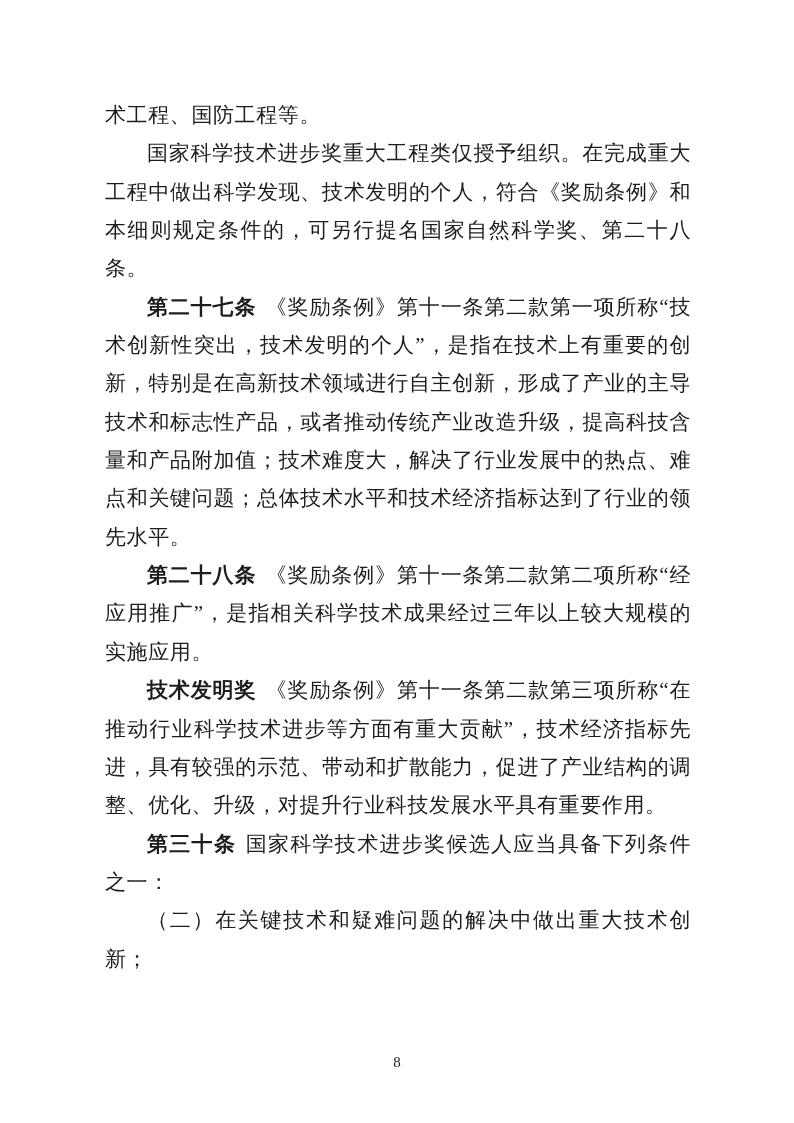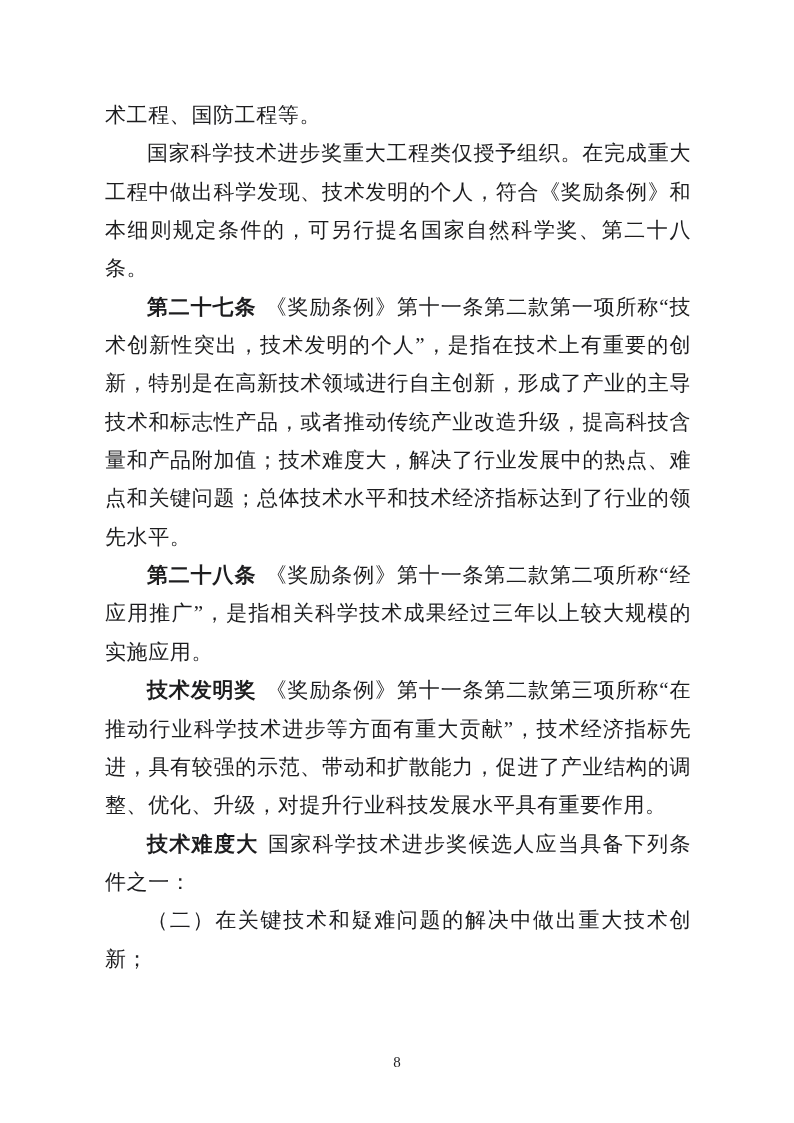--- a/index.html
+++ b/index.html
@@ -53,19 +53,19 @@
 </head>
 <body>
 
 <div class="page">
   <div class="doc-body">
       <p class="para no-indent"><span class="seg">术工程、国防工程等。</span></p>
       <p class="para"><span class="seg">国家科学技术进步奖重大工程类仅授予组织。在完成重大工程中做出科学发现、技术发明的个人，符合《奖励条例》和本细则规定条件的，可另行提名国家自然科学奖、第二十八条。</span></p>
       <p class="para"><span class="seg bold">第二十七条</span><span class="seg">《奖励条例》第十一条第二款第一项所称“技术创新性突出，技术发明的个人”，是指在技术上有重要的创新，特别是在高新技术领域进行自主创新，形成了产业的主导技术和标志性产品，或者推动传统产业改造升级，提高科技含量和产品附加值；技术难度大，解决了行业发展中的热点、难点和关键问题；总体技术水平和技术经济指标达到了行业的领先水平。</span></p>
       <p class="para"><span class="seg bold">第二十八条</span><span class="seg">《奖励条例》第十一条第二款第二项所称“经应用推广”，是指相关科学技术成果经过三年以上较大规模的实施应用。</span></p>
       <p class="para"><span class="seg bold">技术发明奖</span><span class="seg">《奖励条例》第十一条第二款第三项所称“在推动行业科学技术进步等方面有重大贡献”，技术经济指标先进，具有较强的示范、带动和扩散能力，促进了产业结构的调整、优化、升级，对提升行业科技发展水平具有重要作用。</span></p>
-      <p class="para"><span class="seg bold">技术难度大</span><span class="seg">国家科学技术进步奖候选人应当具备下列条件之一：</span></p>
+      <p class="para"><span class="seg bold">第三十条</span><span class="seg">国家科学技术进步奖候选人应当具备下列条件之一：</span></p>
       <p class="para"><span class="seg">（二）在关键技术和疑难问题的解决中做出重大技术创新；</span></p>
     </div>
   <div class="footer">
     <span class="page-number">8</span>
   </div>
 </div>
 
 </body></html>

